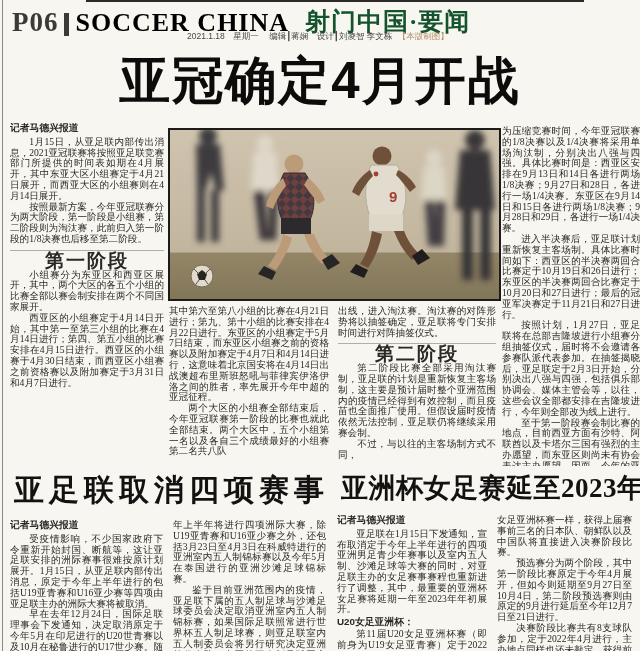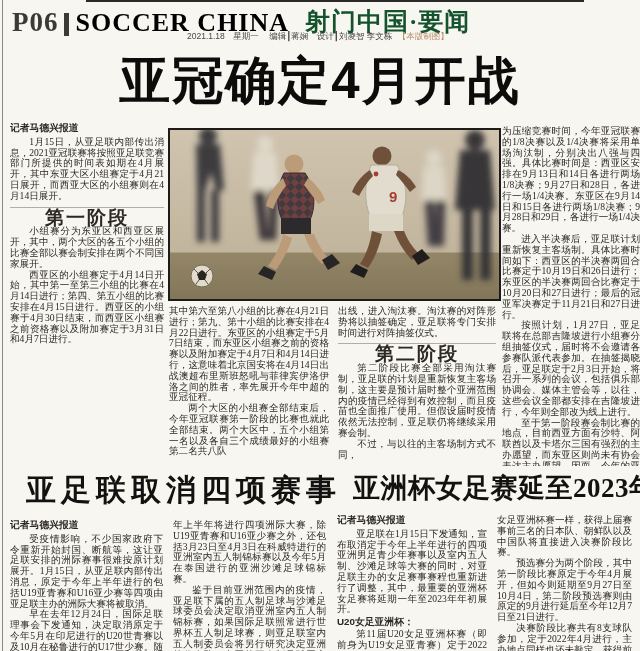--- a/index.html
+++ b/index.html
@@ -46,21 +46,21 @@
 
   .photo{position:absolute;left:158px;top:8px;width:333px;height:173px;margin:0;
          border:2px solid #1c1b19;box-sizing:border-box;background:#cfc5b2;}
   .photo svg{display:block;width:100%;height:100%;}
 
   
   .bottom{position:absolute;left:10px;top:468px;width:622px;height:183px;}
   .art{position:absolute;top:2px;}
   .art2{left:0;width:316px;}
   .art3{left:327px;width:295px;}
-  .sectitle{margin:0 0 9px 16px;font-weight:bold;color:#131210;white-space:nowrap;}
+  .sectitle{margin:0 0 9px 4px;font-weight:bold;color:#131210;white-space:nowrap;}
   .t2{font-size:30px;letter-spacing:5px;}
   .t3{font-size:27px;letter-spacing:0.5px;}
   .twocol{display:flex;gap:10px;}
   .bcol{font-size:9.6px;line-height:10.8px;overflow:hidden;}
   .art2 .bcol{width:153px;}
   .art3 .bcol1{width:150px;}
   .art3 .bcol2{width:135px;}
   .inline-subhead{margin:2px 0 1px;font-weight:bold;font-size:9.8px;
                   font-family:"Liberation Sans","DejaVu Sans",sans-serif;}
 </style>
@@ -83,20 +83,21 @@
     <span class="badge">【本版制图】</span>
   </div>
 
   <h1 class="headline">亚冠确定4月开战</h1>
 
   <section class="main-grid">
 
     <div class="ncol c1">
       <p class="byline">记者马德兴报道</p>
       <p class="para">1月15日，从亚足联内部传出消息，2021亚冠联赛将按照亚足联竞赛部门所提供的时间表如期在4月展开，其中东亚大区小组赛定于4月21日展开，而西亚大区的小组赛则在4月14日展开。</p>
+      <p class="para">按照最新方案，今年亚冠联赛分为两大阶段，第一阶段是小组赛，第二阶段则为淘汰赛，此前归入第一阶段的1/8决赛也后移至第二阶段。</p>
       <div class="subhead">
         <span>第一阶段</span>
       </div>
       <p class="para">小组赛分为东亚区和西亚区展开，其中，两个大区的各五个小组的比赛全部以赛会制安排在两个不同国家展开。</p>
       <p class="para">西亚区的小组赛定于4月14日开始，其中第一至第三小组的比赛在4月14日进行；第四、第五小组的比赛安排在4月15日进行。西亚区的小组赛于4月30日结束，而西亚区小组赛之前资格赛以及附加赛定于3月31日和4月7日进行。</p>
 
     </div>
 
     <figure class="photo">
       <svg viewBox="0 0 329 169" preserveAspectRatio="none">
@@ -188,21 +189,21 @@
       <div class="subhead">
         <span>第二阶段</span>
       </div>
       <p class="para">第二阶段比赛全部采用淘汰赛制，亚足联的计划是重新恢复主客场制，这主要是预计届时整个亚洲范围内的疫情已经得到有效控制，而且疫苗也全面推广使用。但假设届时疫情依然无法控制，亚足联仍将继续采用赛会制。</p>
       <p class="para">不过，与以往的主客场制方式不同，</p>
     </div>
 
     <div class="ncol c4">
       <p class="para cont">为压缩竞赛时间，今年亚冠联赛的1/8决赛以及1/4决赛将采用单场淘汰制，分别决出八强与四强。具体比赛时间是：西亚区安排在9月13日和14日各进行两场1/8决赛；9月27日和28日，各进行一场1/4决赛。东亚区在9月14日和15日各进行两场1/8决赛；9月28日和29日，各进行一场1/4决赛。</p>
       <p class="para">进入半决赛后，亚足联计划重新恢复主客场制。具体比赛时间如下：西亚区的半决赛两回合比赛定于10月19日和26日进行；东亚区的半决赛两回合比赛定于10月20日和27日进行；最后的冠亚军决赛定于11月21日和27日进行。</p>
-      <p class="para">按照计划，1月27日，亚足联将在总部吉隆坡进行小组赛分组抽签仪式，届时将不会邀请各参赛队派代表参加。在抽签揭晓后，亚足联定于2月3日开始，将召开一系列的会议，包括俱乐部协调会、媒体主管会等，以往，这些会议全部都安排在吉隆坡进行，今年则全部改为线上进行。</p>
+      <p class="para">按照计划，1月27日，亚足联将在总部吉隆坡进行小组赛分组抽签仪式，届时将不会邀请各参赛队派代表参加。在抽签揭晓后，亚足联定于2月3日开始，分别决出八强与四强，包括俱乐部协调会、媒体主管会等，以往，这些会议全部都安排在吉隆坡进行，今年则全部改为线上进行。</p>
       <p class="para">至于第一阶段赛会制比赛的地点，目前西亚方面有沙特、阿联酋以及卡塔尔三国有强烈的主办愿望，而东亚区则尚未有协会表达主办愿望。因而，今年的亚冠联赛小组赛可能的情况是：西亚区的比赛安排在沙特或阿联酋进行，而卡塔尔则承办东亚区的比赛，这也意味着中超四强很有可能再一次前往多哈出战亚冠。</p>
     </div>
   </section>
 
   <section class="bottom">
 
     <article class="art art2">
       <h2 class="sectitle t2">亚足联取消四项赛事</h2>
       <div class="twocol">
         <div class="bcol">

